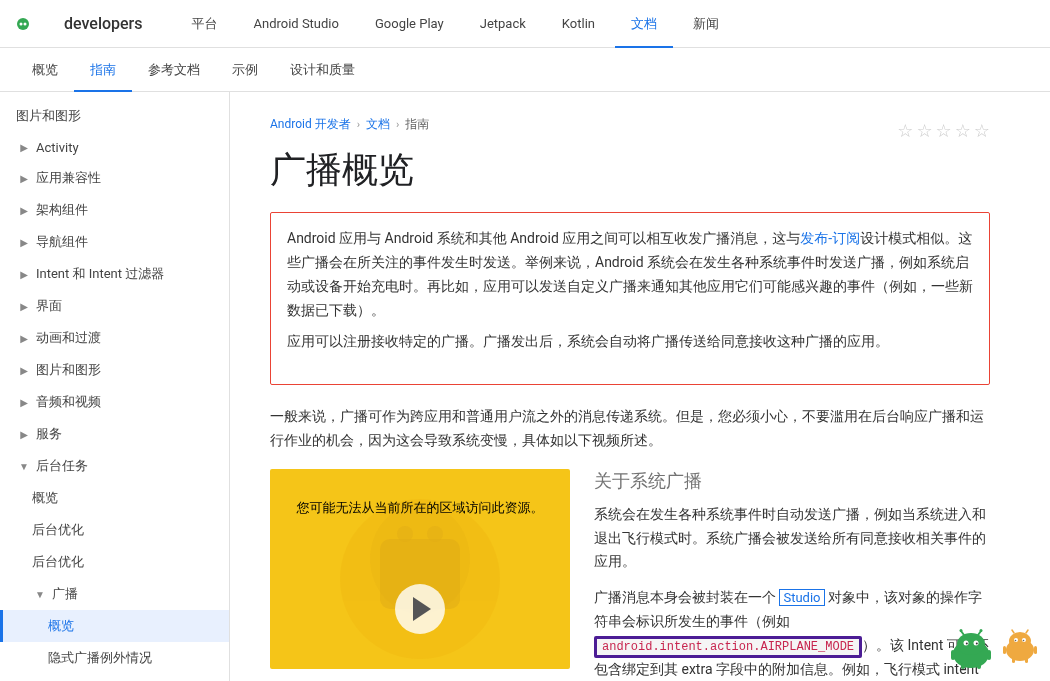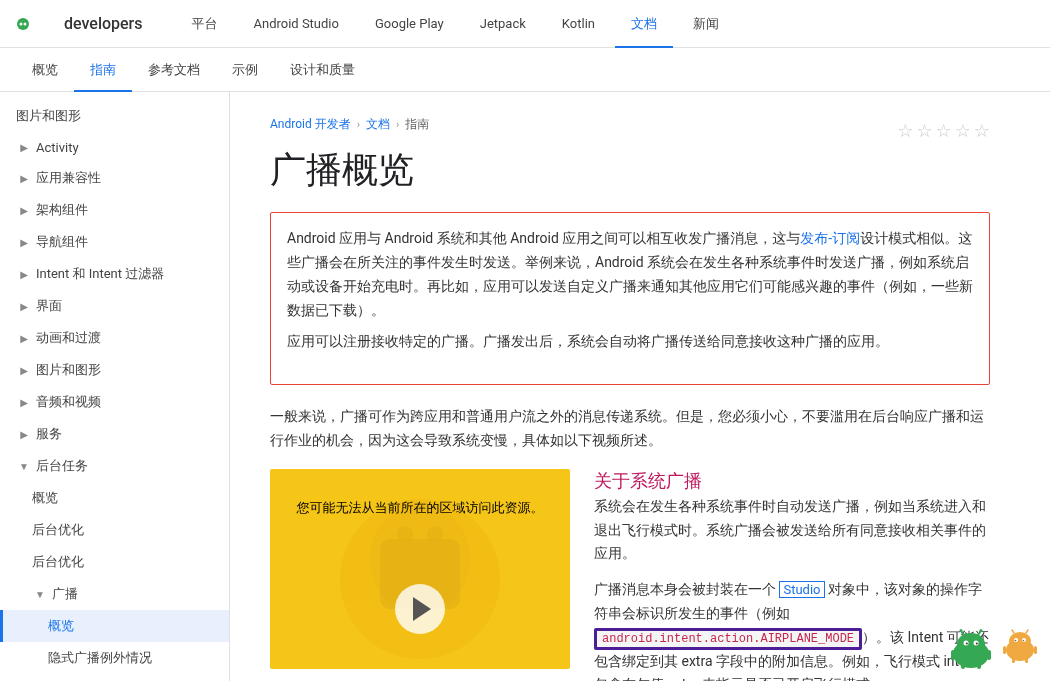--- a/index.html
+++ b/index.html
@@ -245,22 +245,22 @@
       border-bottom: 12px solid transparent;
       border-left: 18px solid #555;
       margin-left: 4px;
     }
     .side-section {
       flex: 1;
     }
     .side-section h3 {
       font-size: 18px;
       font-weight: 400;
-      color: #be185d;
-      margin-bottom: 2px;
+      color: #737373;
+      margin-bottom: 10px;
     }
     .side-section p {
       font-size: 14px;
       line-height: 1.7;
       color: #333;
       margin-bottom: 12px;
     }
 
     
     .inline-code {

